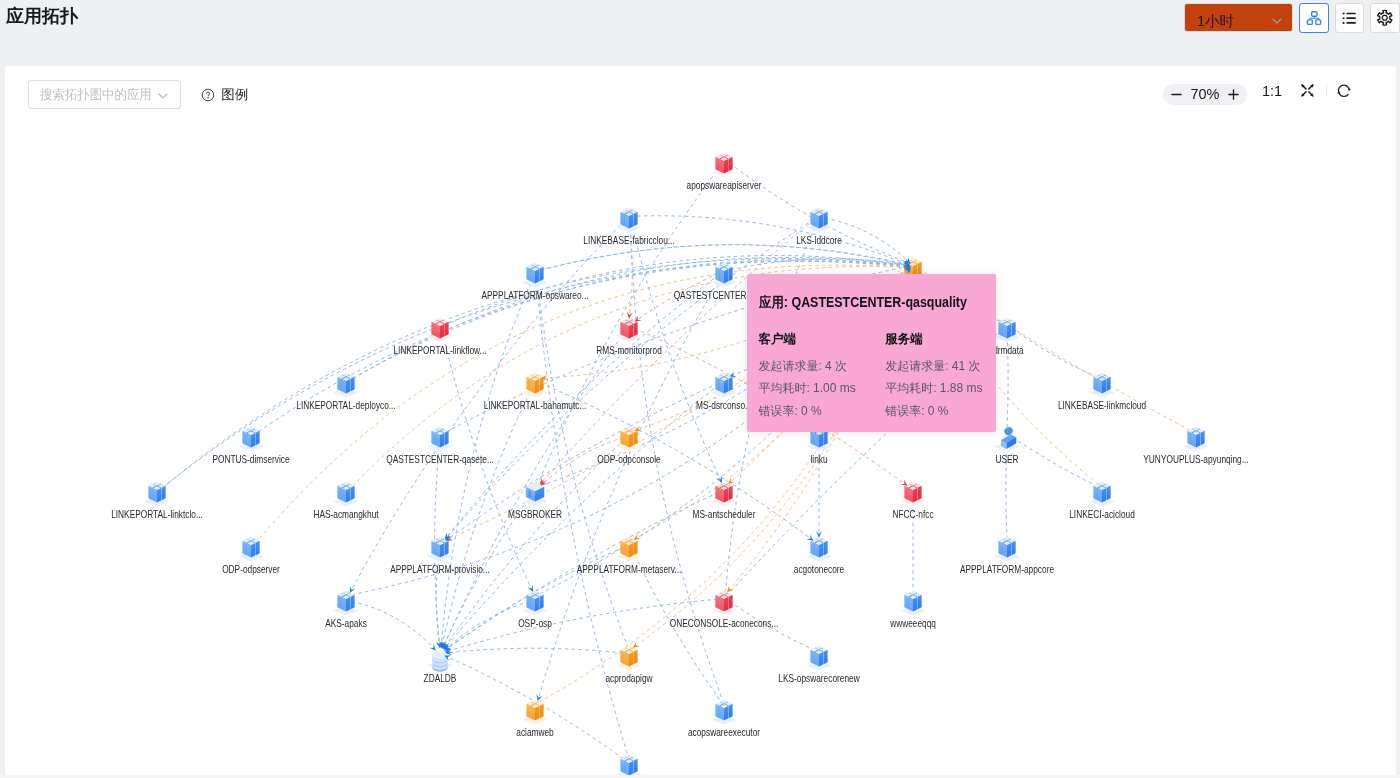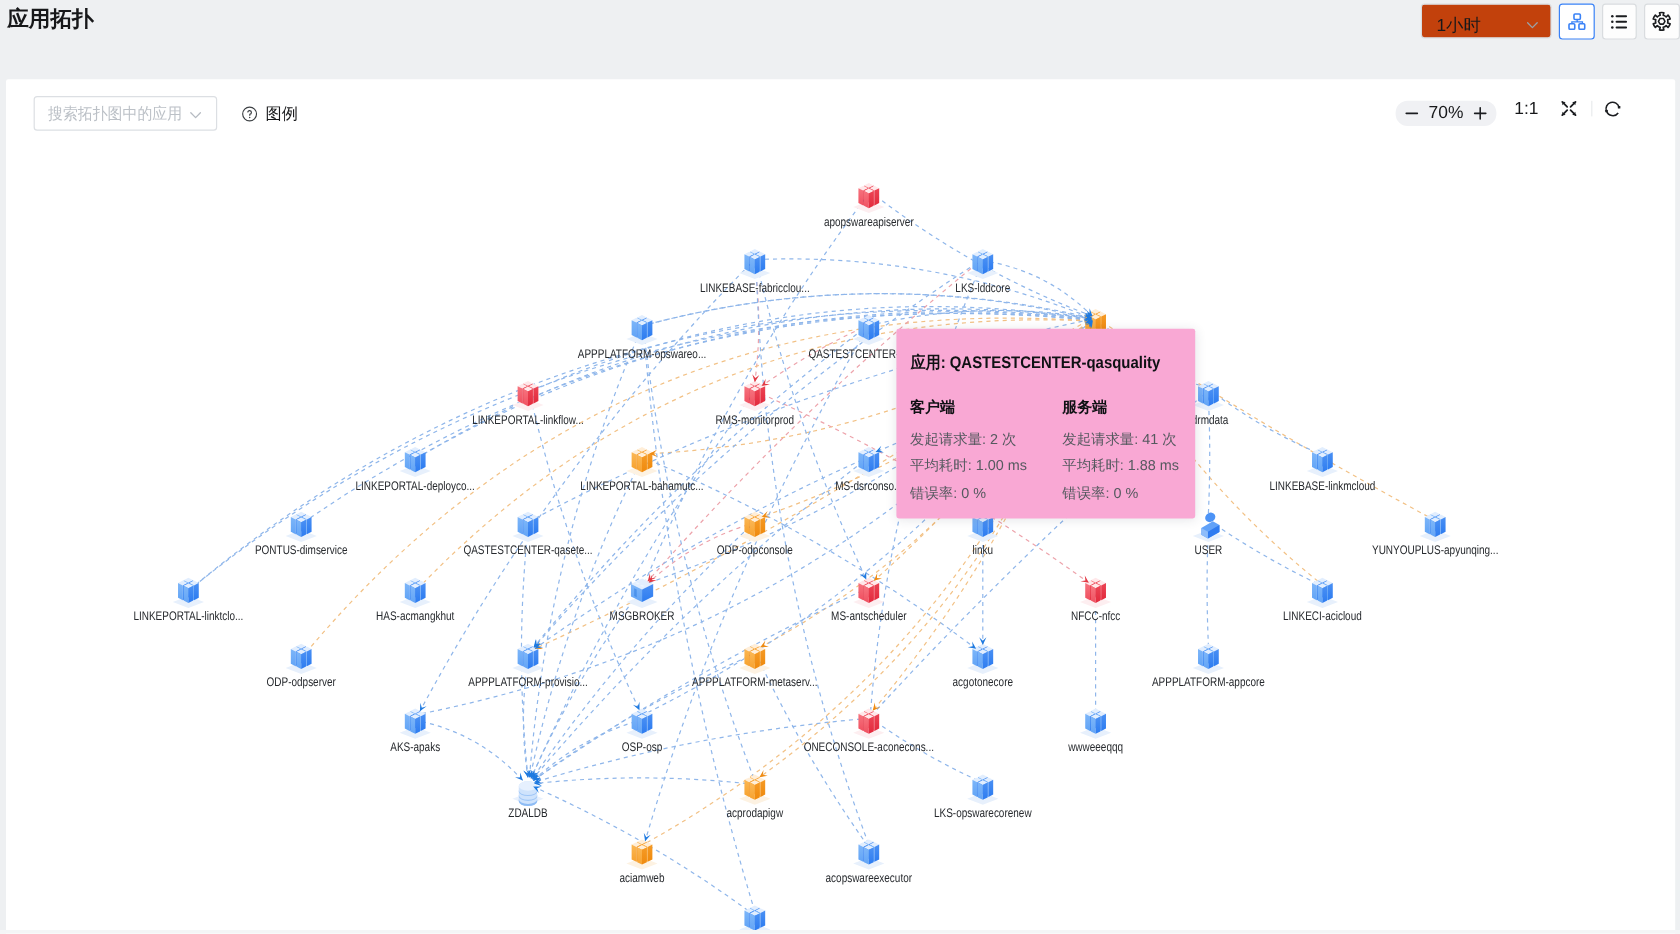--- a/index.html
+++ b/index.html
@@ -1011,21 +1011,21 @@
           <path d="M910.4 250.5 L907.7 257.1 L907.8 252.9 L903.7 252.6 Z" fill="#1f7ae0"></path>
           <path d="M910.7 251.0 L909.7 258.0 L908.8 253.9 L904.7 254.6 Z" fill="#1f7ae0"></path>
           <path d="M910.4 250.5 L908.5 257.3 L908.1 253.2 L904.0 253.4 Z" fill="#1f7ae0"></path>
         </svg>
 
       <div class="tooltip" style="left:746.5px;top:258px;width:249.5px;height:158px">
         <div class="tt-title">应用: QASTESTCENTER-qasquality</div>
         <div class="tt-cols">
           <div class="tt-col">
             <div class="tt-h">客户端</div>
-            <div class="tt-r">发起请求量: 2 次</div>
+            <div class="tt-r">发起请求量: 4 次</div>
             <div class="tt-r">平均耗时: 1.00 ms</div>
             <div class="tt-r">错误率: 0 %</div>
           </div>
           <div class="tt-col">
             <div class="tt-h">服务端</div>
             <div class="tt-r">发起请求量: 41 次</div>
             <div class="tt-r">平均耗时: 1.88 ms</div>
             <div class="tt-r">错误率: 0 %</div>
           </div>
         </div>

